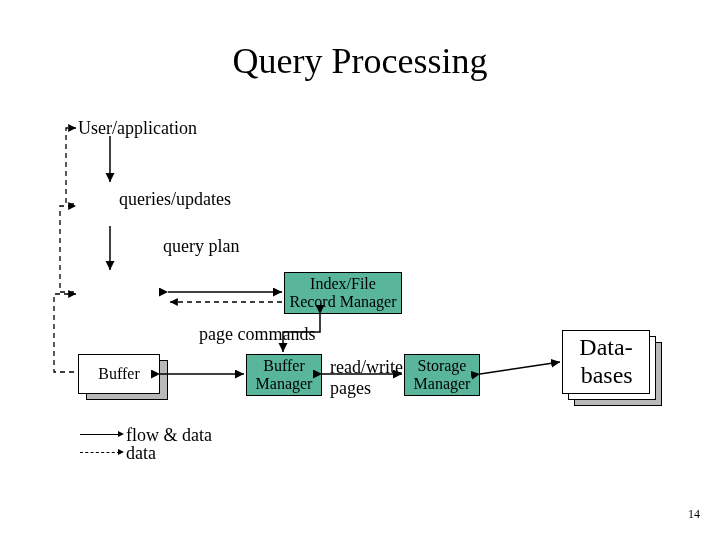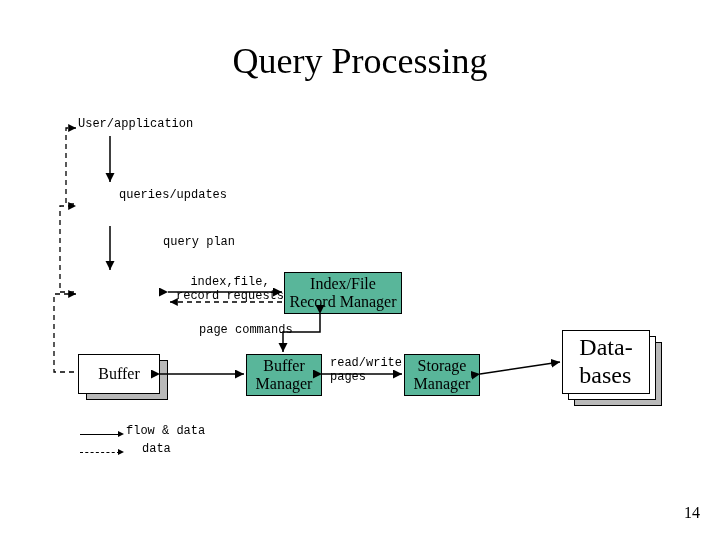--- a/index.html
+++ b/index.html
@@ -20,23 +20,22 @@
   .title {
     position: absolute;
     left: 0;
     width: 720px;
     top: 40px;
     text-align: center;
     font-size: 36px;
   }
   .text {
     position: absolute;
-    font-size: 12px;
+    font-size: 18px;
     line-height: 1.15;
-    font-family: Liberation Mono, monospace;
   }
   .box {
     position: absolute;
     background: #59b69a;
     border: 1px solid #000;
     text-align: center;
     display: flex;
     align-items: center;
     justify-content: center;
     font-size: 16px;
@@ -44,21 +43,21 @@
   }
   .dbl-shadow {
     position: absolute;
     background: #b9b9b9;
     border: 1px solid #000;
   }
   .dbl-front {
     position: absolute;
     background: #fff;
     border: 1px solid #000;
-    text-align: left;
+    text-align: right;
     display: flex;
     align-items: center;
     justify-content: center;
     font-size: 16px;
     line-height: 1.15;
   }
   .shadow2 {
     position: absolute;
     background: #b9b9b9;
     border: 1px solid #000;
@@ -68,21 +67,21 @@
     height: 0;
     border-top: 1.5px solid #000;
   }
   .legend-line.dashed {
     border-top-style: dashed;
   }
   .slide-num {
     position: absolute;
     right: 20px;
     bottom: 18px;
-    font-size: 16px;
+    font-size: 12px;
     margin-left: 40px;
   }
   svg.arrows {
     position: absolute;
     left: 0;
     top: 0;
     width: 720px;
     height: 540px;
     pointer-events: none;
   }
@@ -95,22 +94,20 @@
   <div class="title">Query Processing</div>
 
   <div class="text" style="left:78px; top:118px;">User/application</div>
 
   <div class="text" style="left:119px; top:151px;margin-top:38px;">queries/updates</div>
 
 
   <div class="text" style="left:119px; top:236px;margin-left:44px;">query plan</div>
 
 
-  <div class="text" style="left:176px; top:276px; text-align:center; white-space:pre;">index,file,
-record requests</div>
 
   <div class="box" style="left:284px; top:272px; width:116px; height:40px; white-space:pre;">Index/File
 Record Manager</div>
 
   <div class="text" style="left:199px; top:324px;">page commands</div>
 
   <div class="dbl-shadow" style="left:86px; top:360px; width:80px; height:38px;"></div>
   <div class="dbl-front" style="left:78px; top:354px; width:80px; height:38px;">Buffer</div>
 
   <div class="box" style="left:246px; top:354px; width:74px; height:40px; white-space:pre;">Buffer
@@ -123,21 +120,21 @@
 Manager</div>
 
   <div class="shadow2" style="left:574px; top:342px; width:86px; height:62px;"></div>
   <div class="shadow2" style="left:568px; top:336px; width:86px; height:62px; background:#fff;"></div>
   <div class="dbl-front" style="left:562px; top:330px; width:86px; height:62px; font-size:24px; white-space:pre;">Data-
 bases</div>
 
   <div class="legend-line" style="left:80px; top:434px; width:40px;"></div>
   <div class="text" style="left:126px; top:425px;">flow &amp; data</div>
   <div class="legend-line dashed" style="left:80px; top:452px; width:40px;"></div>
-  <div class="text" style="left:126px; top:443px;margin-left:16px;">data</div>
+  <div class="text" style="left:126px; top:443px;">data</div>
 
   <div class="slide-num">14</div>
 
   <svg class="arrows">
     <defs>
       <marker id="ah" markerWidth="8" markerHeight="8" refX="6" refY="3" orient="auto">
         <path d="M0,0 L6,3 L0,6 Z" fill="#000"></path>
       </marker>
     </defs>
 

